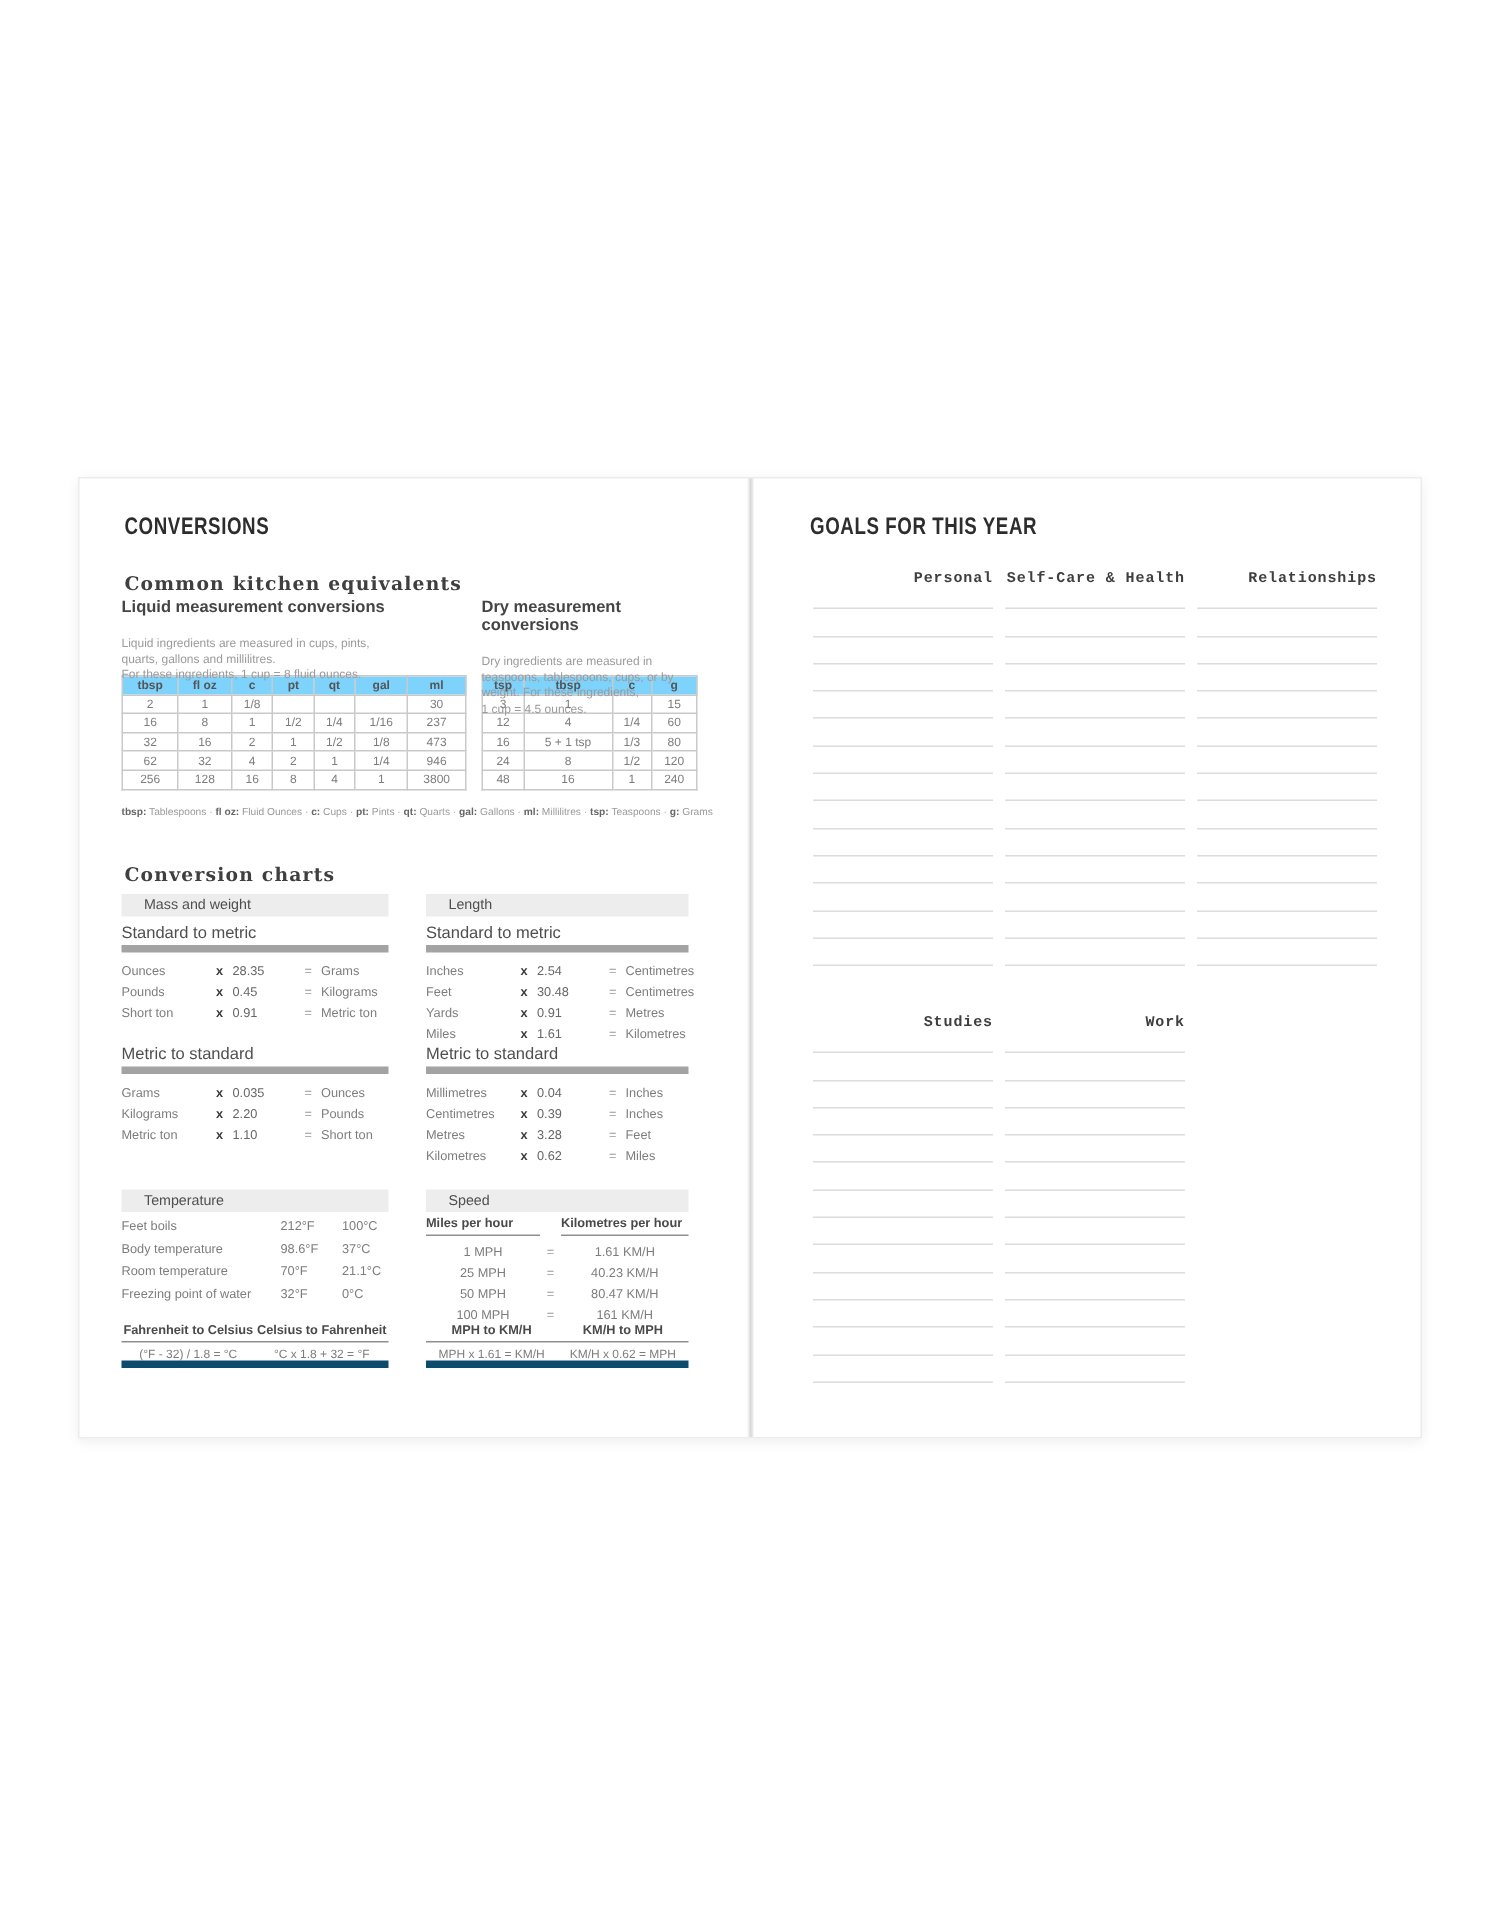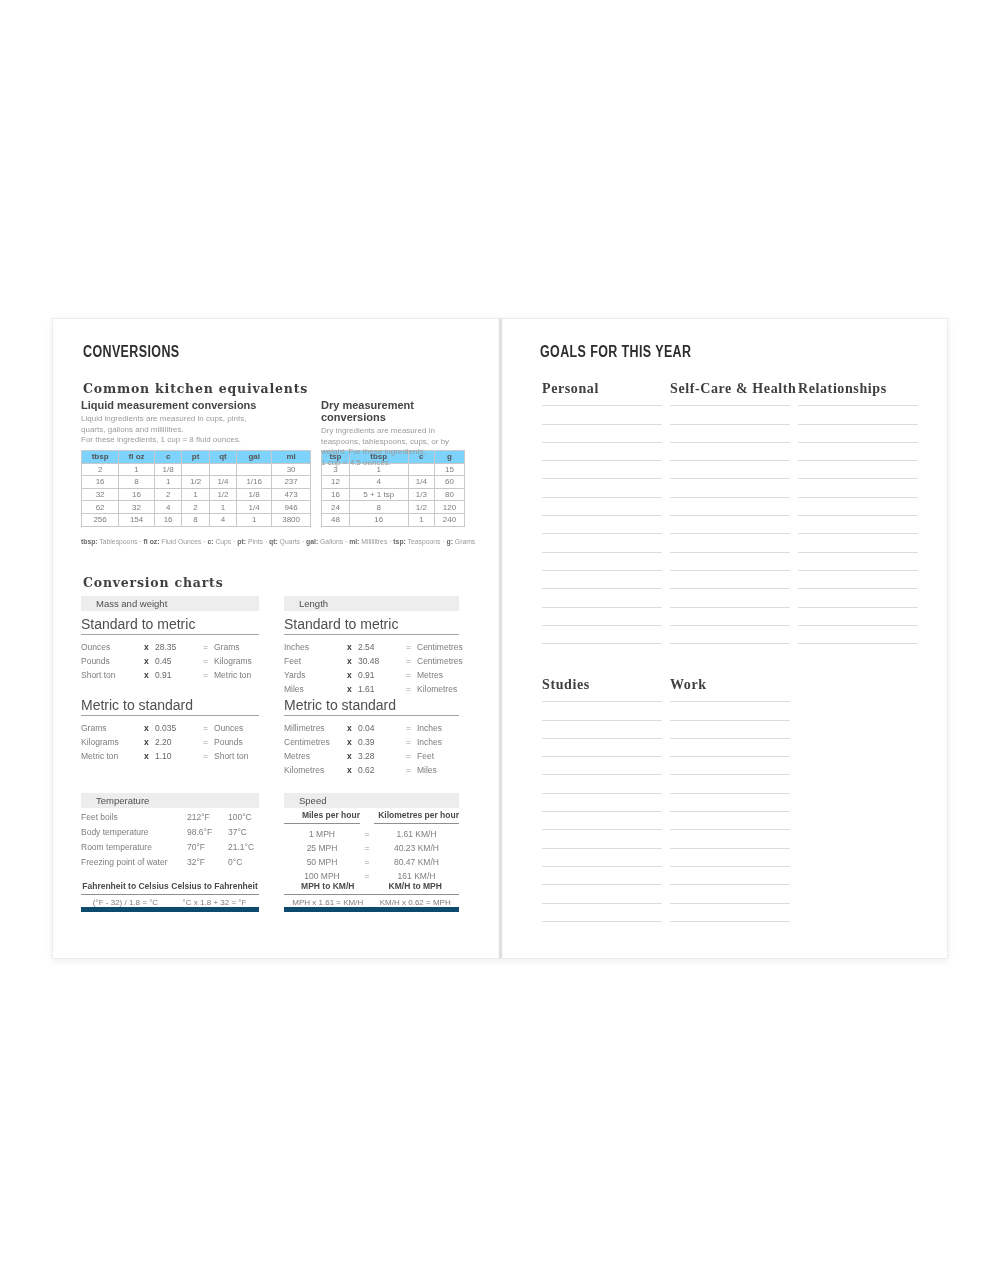--- a/index.html
+++ b/index.html
@@ -20,72 +20,72 @@
 
   .serif-h { font-family:"DejaVu Serif",serif; color:#3f3f3f; letter-spacing:0.8px; font-weight:600; }
   .kh { position:absolute; top:62px; left:30px; font-size:12.5px; }
   .ch { position:absolute; top:256px; left:30px; font-size:12.5px; }
 
   .kcols { position:absolute; left:28px; top:80px; width:384px; display:flex; }
   .kcol.liquid { width:230px; }
   .kcol.dry { width:144px; margin-left:auto; }
   .col-head { height:51px; overflow:visible; }
   .khead { font-size:11px; font-weight:600; color:#454545; }
-  .kdesc { font-size:8px; line-height:1.32; color:#9b9b9b; margin-top:3px; white-space:pre-line; }
+  .kdesc { font-size:8px; line-height:1.32; color:#9b9b9b; margin-top:13px; white-space:pre-line; }
 
   table.ktab { border-collapse:collapse; width:100%; }
   .ktab th, .ktab td { border:1px solid #c9c9c9; text-align:center; height:12.6px;
                        padding:0 2px; font-size:8px; }
   .ktab th { background:#7dd3fc; color:#555; font-weight:600; }
   .ktab td { color:#7d7d7d; }
 
   .footnote { position:absolute; left:28px; top:219px; width:392px; font-size:6.8px;
               color:#9a9a9a; white-space:nowrap; }
   .footnote b { color:#666; }
 
   .sec { position:absolute; }
   .sec-mass   { left:28px;  top:277px; width:178px; }
   .sec-length { left:231px; top:277px; width:175px; }
   .sec-temp   { left:28px;  top:474px; width:178px; height:130px; }
   .sec-speed  { left:231px; top:474px; width:175px; height:130px; }
 
   .bar { background:#ededed; color:#4f4f4f; font-size:9.5px; padding:2px 15px;
          height:15px; line-height:11px; margin-bottom:2px; }
-  .subt { font-size:14px; color:#4f4f4f; padding:3px 0 2px; border-bottom:1px solid #a3a3a3;
+  .subt { font-size:11px; color:#4f4f4f; padding:3px 0 2px; border-bottom:5px solid #a3a3a3;
           margin-bottom:5px; }
   .group.g1 { height:81px; }
 
   .crow { display:grid; grid-template-columns:63px 11px 48px 11px 1fr;
           height:14px; line-height:14px; font-size:8.5px; color:#7d7d7d; }
   .cx { color:#3a3a3a; font-weight:700; }
   .cv { color:#666; }
   .ce { color:#999; }
 
   .trow { display:grid; grid-template-columns:106px 41px 1fr; height:14px;
           line-height:14px; font-size:8.5px; color:#7d7d7d; margin-top:1px; }
 
   .shead { display:grid; grid-template-columns:76px 14px 1fr; margin-bottom:3px; }
-  .sh1, .sh2 { font-size:8.5px; font-weight:700; color:#4a4a4a; text-align:right;
+  .sh1, .sh2 { font-size:8.5px; font-weight:700; color:#4a4a4a; text-align:left;
                padding-bottom:3px; border-bottom:1px solid #8f8f8f; }
   .srow { display:grid; grid-template-columns:76px 14px 1fr; height:14px; line-height:14px;
           font-size:8.5px; color:#7d7d7d; text-align:center; }
   .se { color:#999; }
 
   .convs { position:absolute; top:88px; left:0; right:0; display:grid;
            grid-template-columns:1fr 1fr; }
   .ct { font-size:8.5px; font-weight:700; color:#4a4a4a; text-align:center;
         padding-bottom:3px; border-bottom:1px solid #8f8f8f; white-space:nowrap; }
   .cf { font-size:8px; color:#7d7d7d; text-align:center; padding:3px 0 0;
         border-bottom:5px solid #0c4a6e; white-space:nowrap; }
 
   .goal-col { position:absolute; width:120px; }
   .gc1 { left:40px; } .gc2 { left:168px; } .gc3 { left:296px; }
   .gb1 { top:62px; } .gb2 { top:358px; }
-  .goal-head { font-family:Liberation Serif, serif; font-weight:600; font-size:14px;
-               color:#3f3f3f; text-align:left; letter-spacing:0.6px; height:16px;
+  .goal-head { font-family:Liberation Mono, monospace; font-weight:600; font-size:10px;
+               color:#3f3f3f; text-align:right; letter-spacing:0.6px; height:16px;
                white-space:nowrap; }
   .goal-lines { margin-top:-9px; }
   .gline { height:18.3px; border-bottom:1px solid #dcdcdc; }
 </style>
 </head>
 <body>
 
 <div class="book">
 
   <div class="page left">
@@ -144,21 +144,21 @@
                 <td>62</td>
                 <td>32</td>
                 <td>4</td>
                 <td>2</td>
                 <td>1</td>
                 <td>1/4</td>
                 <td>946</td>
               </tr>
               <tr>
                 <td>256</td>
-                <td>154</td>
+                <td>128</td>
                 <td>16</td>
                 <td>8</td>
                 <td>4</td>
                 <td>1</td>
                 <td>3800</td>
               </tr>
             </tbody>
           </table>
       </div>
       <div class="kcol dry">

